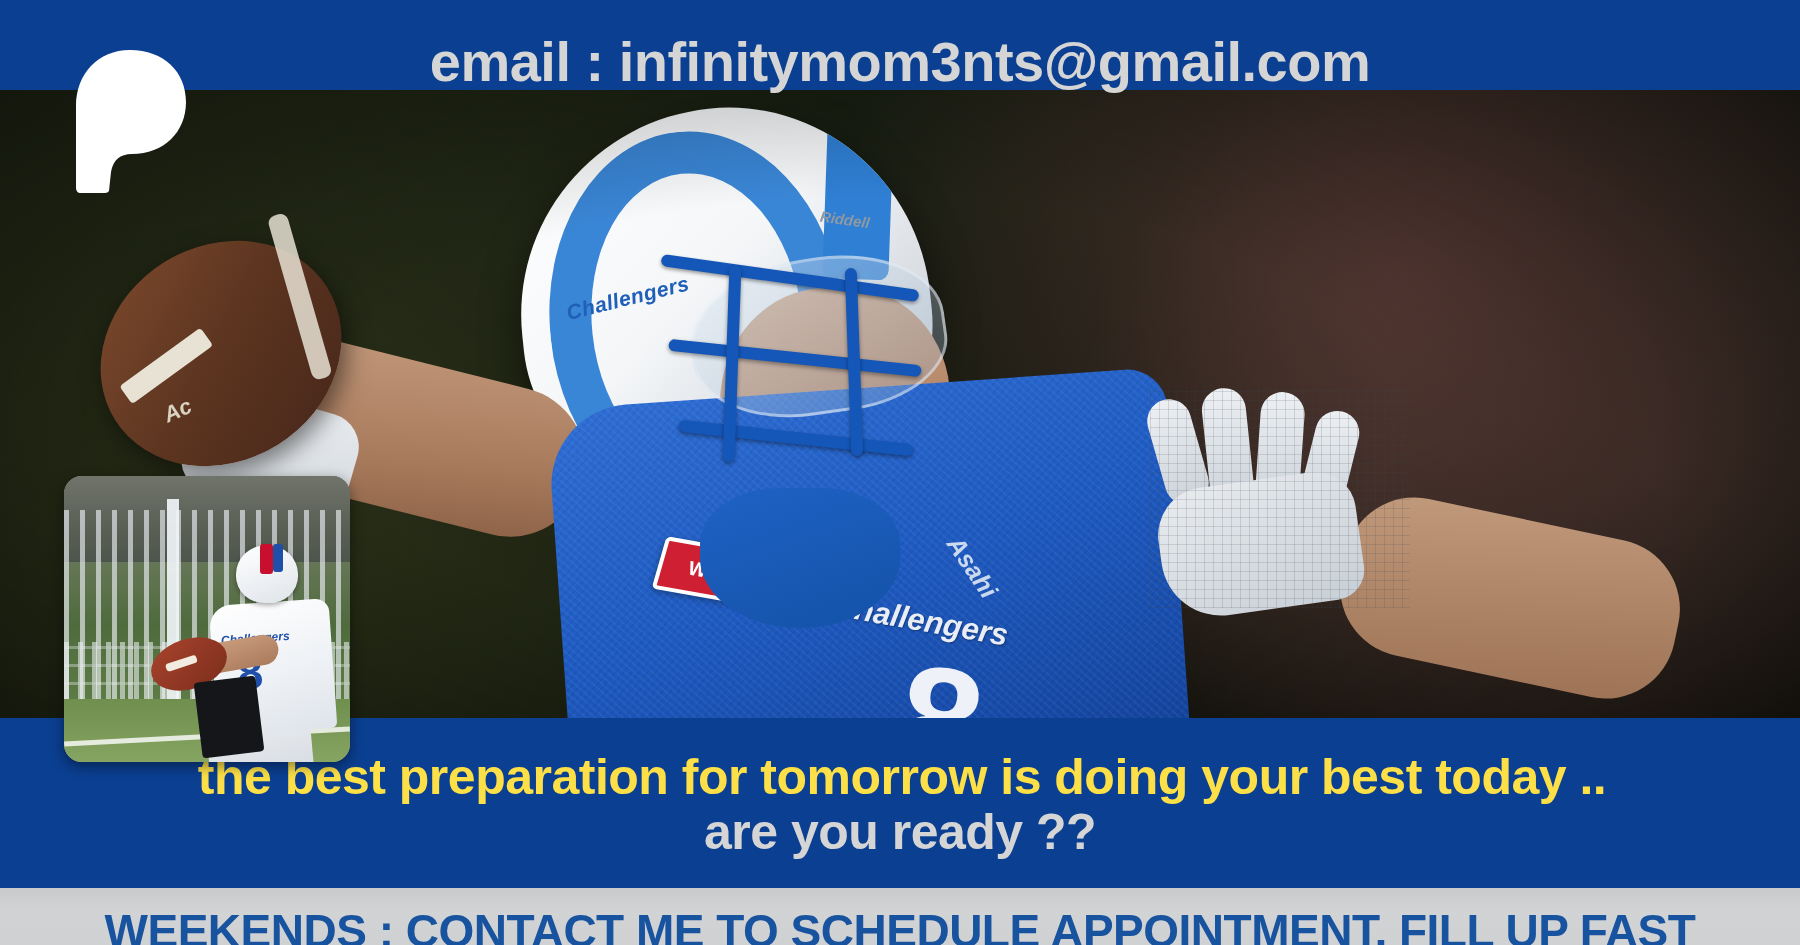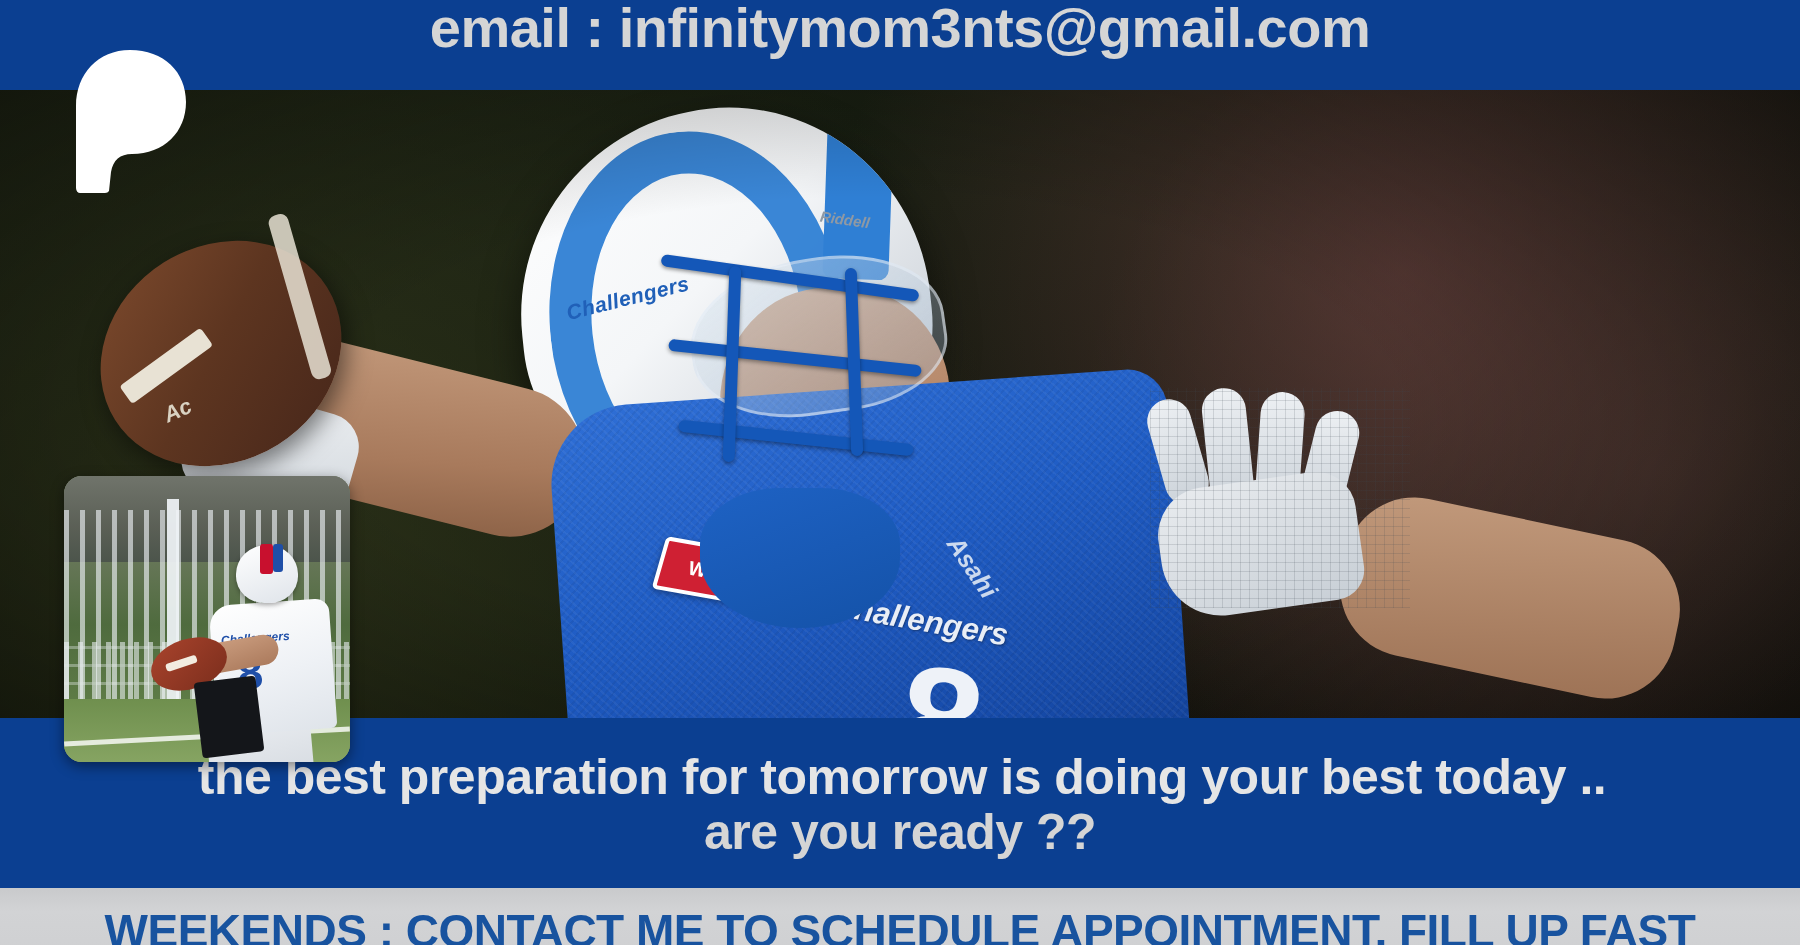--- a/index.html
+++ b/index.html
@@ -19,21 +19,21 @@
   }
 
   
   .top-banner {
     position: absolute;
     left: 0; top: 0;
     width: 1800px;
     height: 90px;
     background: #0b3f91;
     display: flex;
-    align-items: flex-start;
+    align-items: flex-end;
     justify-content: center;
     z-index: 6;
   }
   .top-banner-text {
     font-size: 56px;
     font-weight: 700;
     letter-spacing: -0.5px;
     color: #d5d5d5;
     white-space: nowrap;
     line-height: 1;
@@ -471,21 +471,21 @@
     display: flex;
     flex-direction: column;
     align-items: center;
     justify-content: center;
     padding-top: 4px;
     box-sizing: border-box;
   }
   .quote-line1 {
     font-size: 50px;
     font-weight: 700;
-    color: #e5e5e5;
+    color: #fde047;
     white-space: nowrap;
     line-height: 1.1;
     letter-spacing: -0.5px;
     width: 100%;
     text-align: center;
     padding-left: 4px;
     box-sizing: border-box;
   }
   .quote-line2 {
     font-size: 50px;

